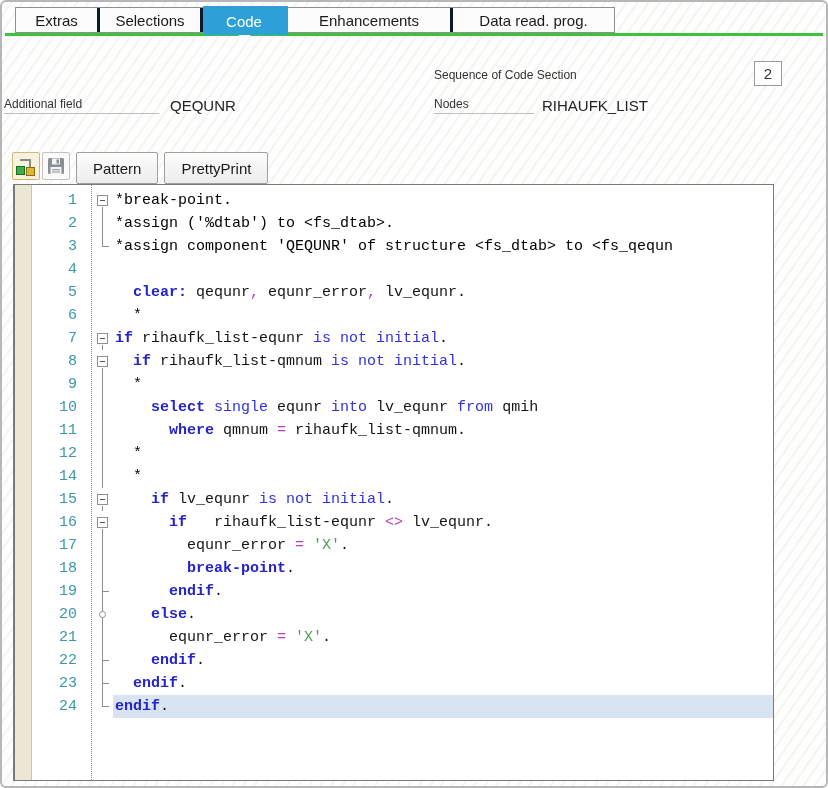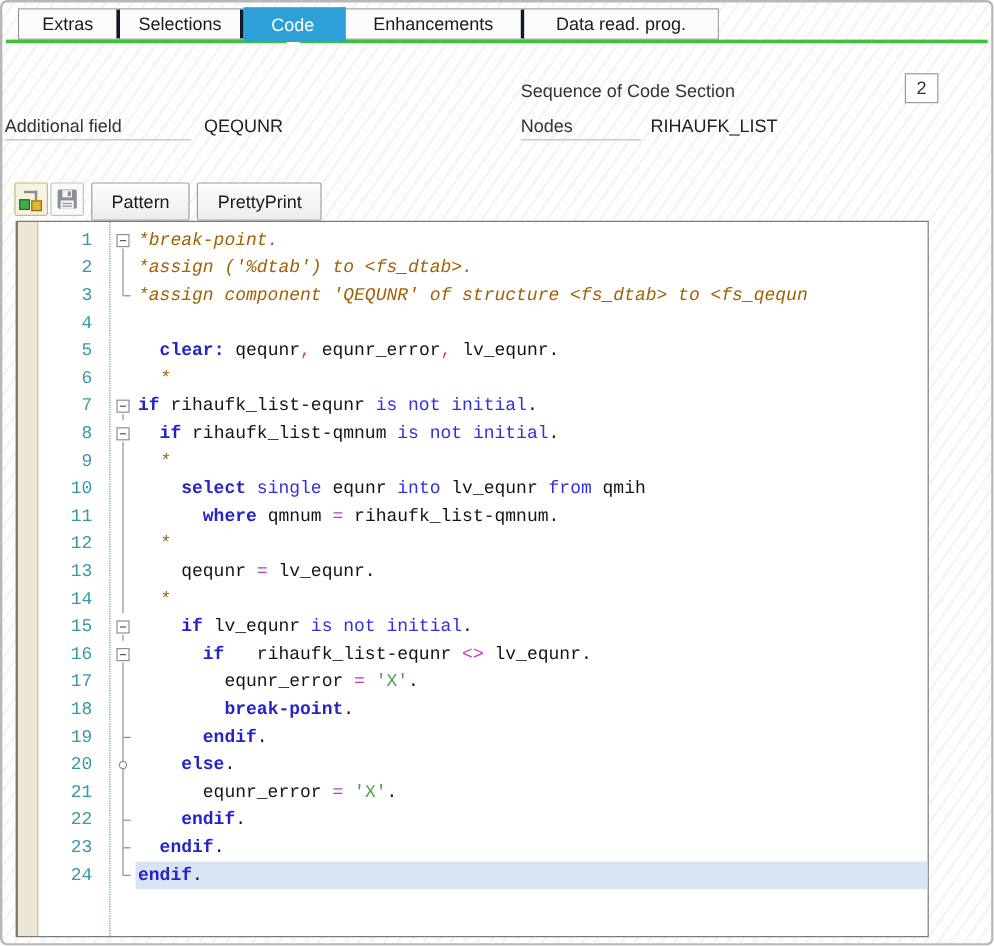--- a/index.html
+++ b/index.html
@@ -21,21 +21,21 @@
   .tab:last-child { border-right:none;text-align:center; }
   .tab.active { background:#2da0d8; color:#fff; border-right-color:#2da0d8; margin:-2px 0 -3px 0; padding-top:2px; z-index:2; }
   .greenline { position:absolute; top:31px; left:3px; right:3px; height:3px; background:#3dc23d; }
   .notch {
     position:absolute; top:26px; left:237px; width:11px; height:11px;
     background:#fff; border-top:3px solid #3dc23d; border-left:3px solid #3dc23d;
     transform:rotate(45deg); z-index:1;
   }
 
   
-  .lbl { position:absolute; font-size:15px; color:#333; white-space:nowrap; }
+  .lbl { position:absolute; font-size:12px; color:#333; white-space:nowrap; }
   .lbl.u { border-bottom:1px solid #bdbdbd; padding-bottom:2px; }
   .val { position:absolute; font-size:15px; color:#222; white-space:nowrap; }
   .seqbox {
     position:absolute; left:752px; top:59px; width:28px; height:25px;
     border:1px solid #9b9b9b; background:#fff; font-size:15px; color:#333;
     display:flex; align-items:center; justify-content:center;
   }
 
   
   .toolbar { position:absolute; top:150px; left:10px; display:flex; gap:2px; }
@@ -70,37 +70,37 @@
   .fold { position:relative; flex:0 0 20px; height:23px; margin-left:8px; }
   .fold .v-full { position:absolute; left:9px; top:0; bottom:0; width:1px; background:#8f8f8f; }
   .fold .v-top  { position:absolute; left:9px; top:0; height:12px; width:1px; background:#8f8f8f; }
   .fold .v-bot  { position:absolute; left:9px; top:18px; bottom:0; width:1px; background:#8f8f8f; }
   .fold .h      { position:absolute; left:10px; top:11px; width:6px; height:1px; background:#8f8f8f; }
   .fold .bx     { position:absolute; left:4px; top:6px; width:11px; height:11px; border:1px solid #8f8f8f;
                   background:linear-gradient(#555,#555) center / 5px 1px no-repeat #fff; }
   .fold .ci     { position:absolute; left:6px; top:8px; width:7px; height:7px; border:1px solid #8f8f8f; border-radius:50%; background:#fff; }
   .code { flex:1; font-family:"Liberation Mono", monospace; font-size:15px; line-height:23px; white-space:pre; color:#141414; padding-left:2px; }
   .code.hl { background:#d9e4f2; }
-  .tk-cm  { color:#a16207; font-style:italic; }
+  .tk-cm  { color:#000000; }
   .tk-kw  { color:#3030e0; }
   .tk-kwb { color:#2424c8; font-weight:bold; }
   .tk-op  { color:#b83db8; }
   .tk-str { color:#4ea04e; }
   .tk-id  { color:#141414; }
 </style>
 </head>
 <body>
 
 <div class="page">
 
   <div class="tabbar" id="tabbar">
       <div class="tab" style="width: 84px;">Extras</div>
       <div class="tab" style="width: 103px;">Selections</div>
       <div class="tab active" style="width: 85px;">Code</div>
-      <div class="tab" style="width: 149px;">Enhancements</div>
+      <div class="tab" style="width: 165px;">Enhancements</div>
       <div class="tab" style="width: 161px;">Data read. prog.</div>
     </div>
   <div class="notch"></div>
   <div class="greenline"></div>
 
   <div class="lbl" style="left:432px; top:66px;">Sequence of Code Section</div>
   <div class="seqbox">2</div>
 
   <div class="lbl u" style="left:2px; top:95px; width:155px;">Additional field</div>
   <div class="val" style="left:168px; top:95px;">QEQUNR</div>
@@ -209,27 +209,20 @@
           <span class="code"><span class="tk-id">      </span><span class="tk-kwb">where</span><span class="tk-id"> qmnum </span><span class="tk-op">=</span><span class="tk-id"> rihaufk_list-qmnum.</span></span>
         </div>
         <div class="row">
           <span class="ln">12</span>
           <span class="fold">
             <i class="v-full"></i>
           </span>
           <span class="code"><span class="tk-cm">  *</span></span>
         </div>
         <div class="row">
-          <span class="ln">13</span>
-          <span class="fold">
-            <i class="v-full"></i>
-          </span>
-          <span class="code"><span class="tk-id">    qequnr </span><span class="tk-op">=</span><span class="tk-id"> lv_equnr.</span></span>
-        </div>
-        <div class="row">
           <span class="ln">14</span>
           <span class="fold">
             <i class="v-full"></i>
           </span>
           <span class="code"><span class="tk-cm">  *</span></span>
         </div>
         <div class="row">
           <span class="ln">15</span>
           <span class="fold">
             <i class="v-bot"></i>

